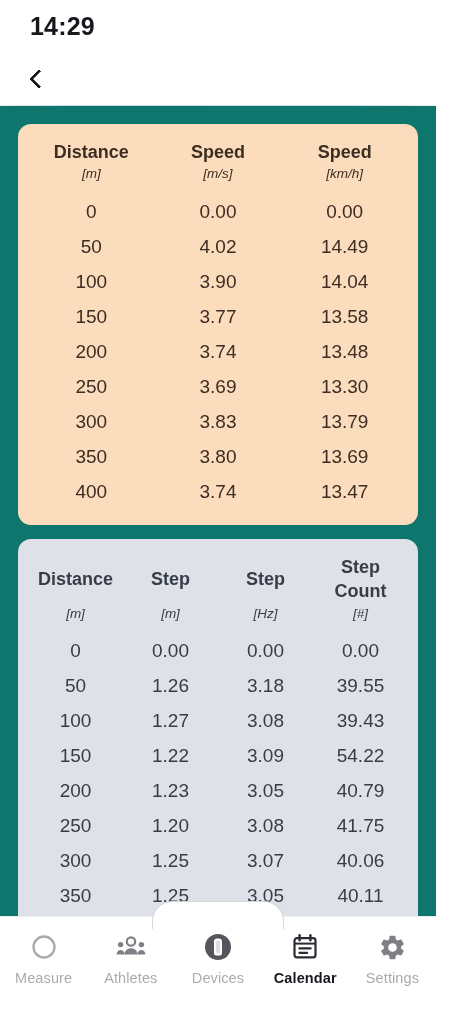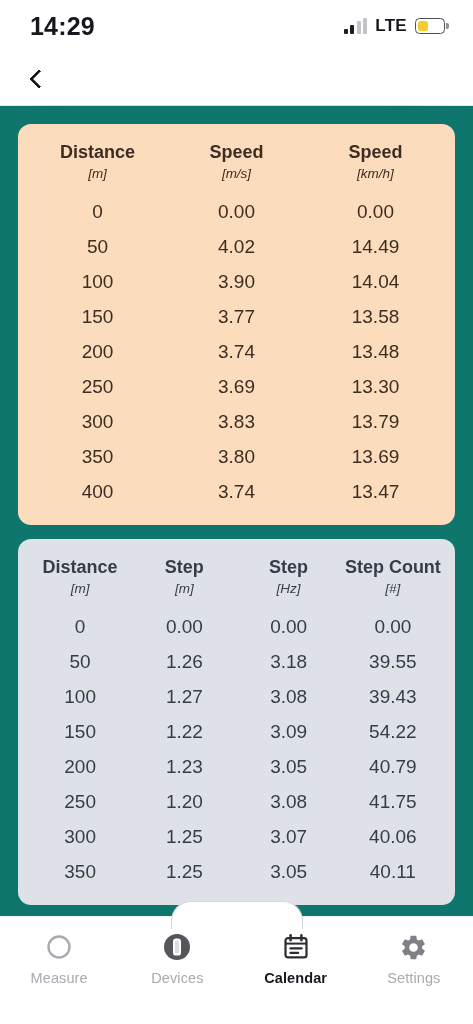--- a/index.html
+++ b/index.html
@@ -2,21 +2,21 @@
 <html><head>
 <meta charset="utf-8">
 <style>
   * { box-sizing: border-box; margin: 0; padding: 0; }
   html, body {
     width: 473px; height: 1024px;
     background: #ffffff;
     font-family: "Liberation Sans", sans-serif;
     overflow: hidden;
   }
-  .phone { position: relative; width: 473px; height: 1024px; background: #ffffff; display: flex; flex-direction: column; }
+  .phone { position: relative; width: 436px; height: 1024px; background: #ffffff; display: flex; flex-direction: column; }
 
   
   .statusbar {
     height: 52px; flex: 0 0 52px;
     display: flex; align-items: center; justify-content: space-between;
     padding: 0 28px 0 30px;
   }
   .status-time { font-size: 25px; font-weight: 700; color: #16181d; letter-spacing: .2px; }
   .status-right { display: flex; align-items: center; gap: 8px; }
   .signal { display: flex; align-items: flex-end; gap: 2.5px; height: 16px; }
@@ -81,33 +81,20 @@
   .tab-icon { width: 32px; height: 32px; display: flex; align-items: center; justify-content: center; }
   .tab-icon svg { display: block; }
 </style>
 </head>
 <body>
 
 <div class="phone">
 
   <div class="statusbar">
     <div class="status-time">14:29</div>
-    <div class="status-right">
-      <div class="signal">
-          <i></i>
-          <i></i>
-          <i></i>
-          <i></i>
-        </div>
-      <div class="lte">LTE</div>
-      <div class="battery">
-        <div class="battery-fill" style="width: 42%; background: rgb(247, 203, 42);"></div>
-        <div class="battery-cap"></div>
-      </div>
-    </div>
   </div>
 
   <div class="navbar">
     <div class="back-btn">
       <div class="chev"></div>
     </div>
   </div>
 
   <div class="content">
 
@@ -252,20 +239,33 @@
 
     <div class="tab">
       <div class="tab-icon">
         <svg width="28" height="28" viewBox="0 0 28 28">
             <circle cx="14" cy="14" r="10.5" fill="none" stroke="#a9abb0" stroke-width="2.4"></circle>
           </svg>
       </div>
       <div class="tab-label">Measure</div>
     </div>
 
+    <div class="tab">
+      <div class="tab-icon">
+        <svg width="30" height="24" viewBox="0 0 30 24">
+          <circle cx="15" cy="6.5" r="4.2" fill="none" stroke="#7e8085" stroke-width="2.2"></circle>
+          <path d="M8.4 19.5c0-3.8 3-6.3 6.6-6.3s6.6 2.5 6.6 6.3z" fill="#7e8085"></path>
+          <circle cx="4.6" cy="9.6" r="2.7" fill="#7e8085"></circle>
+          <circle cx="25.4" cy="9.6" r="2.7" fill="#7e8085"></circle>
+          <path d="M0.6 19.5c0-2.7 1.8-4.6 4-4.6s4 1.9 4 4.6z" fill="#7e8085"></path>
+          <path d="M21.4 19.5c0-2.7 1.8-4.6 4-4.6s4 1.9 4 4.6z" fill="#7e8085"></path>
+        </svg>
+      </div>
+      <div class="tab-label">Athletes</div>
+    </div>
 
     <div class="tab">
       <div class="tab-icon">
         <svg width="30" height="30" viewBox="0 0 30 30">
           <circle cx="15" cy="15" r="13" fill="#54565b"></circle>
           <rect x="11" y="6.4" width="8" height="17.2" rx="3.2" fill="#ffffff"></rect>
           <rect x="12.8" y="8.6" width="4.4" height="12.8" rx="2" fill="#dcdde0"></rect>
         </svg>
       </div>
       <div class="tab-label">Devices</div>

